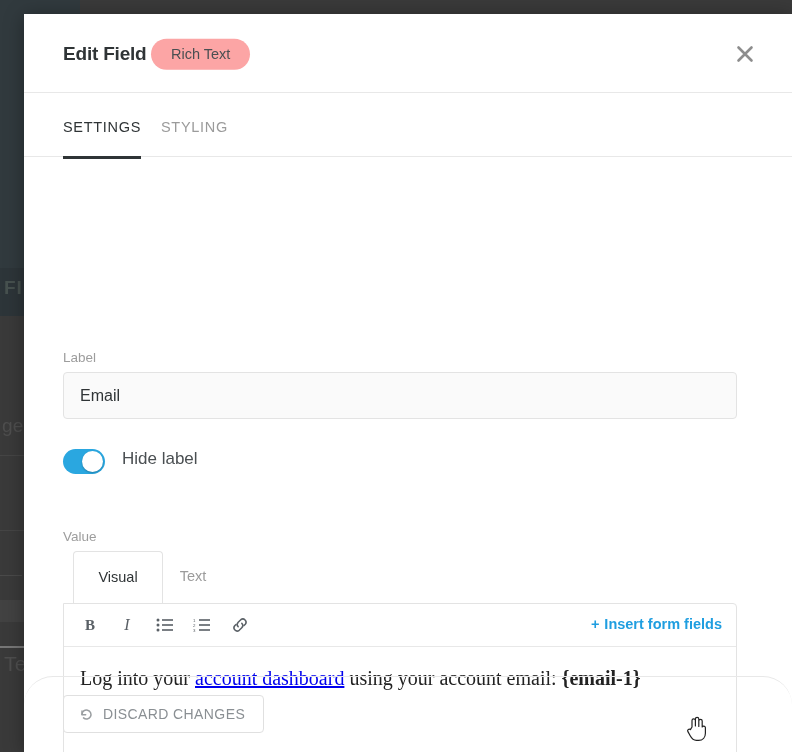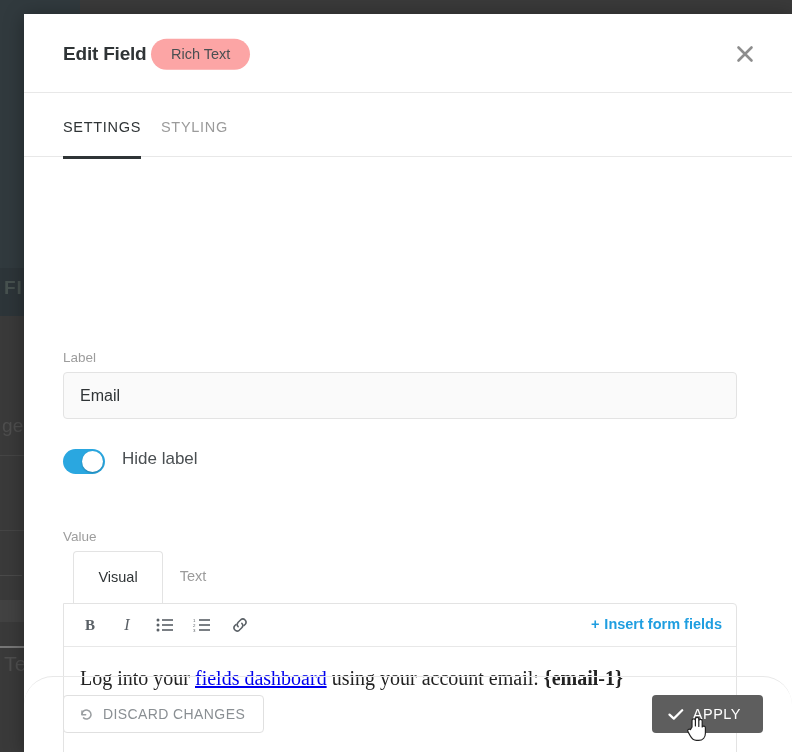--- a/index.html
+++ b/index.html
@@ -434,44 +434,36 @@
             <path d="M7.2 10.8 a3.2 3.2 0 0 1 0-4.5 l2.6-2.6 a3.2 3.2 0 0 1 4.5 4.5 l-1.3 1.3" stroke="#5a6066" stroke-width="1.5" fill="none" stroke-linecap="round"></path>
             <path d="M10.8 7.2 a3.2 3.2 0 0 1 0 4.5 l-2.6 2.6 a3.2 3.2 0 0 1 -4.5 -4.5 l1.3 -1.3" stroke="#5a6066" stroke-width="1.5" fill="none" stroke-linecap="round"></path>
           </svg>
         </div>
 
         <div id="insert-form-fields">
           <span class="plus">+</span><span>Insert form fields</span>
         </div>
       </div>
 
-      <div id="editor-content"><span>Log into your </span><span id="editor-link">fields dashboard</span><span> using your account email: </span><span id="editor-token">{email-1}</span></div>
+      <div id="editor-content"><span>Log into your </span><span id="editor-link">account dashboard</span><span> using your account email: </span><span id="editor-token">{email-1}</span></div>
 
     </div>
   </div>
 
   <div id="modal-footer">
     <button id="discard-changes-button">
       <span style="display:flex;align-items:center;">
         <svg width="15" height="15" viewBox="0 0 16 16" aria-hidden="true">
           <path d="M3.2 8 a4.8 4.8 0 1 1 1.6 3.6" stroke="#9a9ea1" stroke-width="1.6" fill="none" stroke-linecap="round"></path>
           <path d="M3.2 4.2 L3.2 8.3 L7.1 8.3" stroke="#9a9ea1" stroke-width="1.6" fill="none" stroke-linecap="round" stroke-linejoin="round"></path>
         </svg>
       </span>
       <span>DISCARD CHANGES</span>
     </button>
 
-    <button id="apply-button">
-      <span style="display:flex;align-items:center;">
-        <svg width="16" height="13" viewBox="0 0 16 13" aria-hidden="true">
-          <path d="M1.5 6.6 L5.8 10.6 L14.2 2.2" stroke="#ffffff" stroke-width="2.2" fill="none" stroke-linecap="round" stroke-linejoin="round"></path>
-        </svg>
-      </span>
-      <span>APPLY</span>
-    </button>
   </div>
 </div>
 
 <div id="mouse-cursor">
   <svg width="22" height="28" viewBox="0 0 22 28" aria-hidden="true">
     <path d="M6 13 V6.5 a1.7 1.7 0 0 1 3.4 0 V12 V5 a1.7 1.7 0 0 1 3.4 0 V12.5 V7 a1.7 1.7 0 0 1 3.4 0 V13 a1.7 1.7 0 0 1 3.2 .6 v5.6 c0 4.2 -2.6 7.2 -6.8 7.2 h-2.2 c-3 0 -4.6 -1.6 -6.2 -4.6 l-2.4 -4.4 a1.6 1.6 0 0 1 2.6 -1.8 z" fill="#ffffff" stroke="#222222" stroke-width="1.2" stroke-linejoin="round"></path>
   </svg>
 </div>
 
 </body></html>

